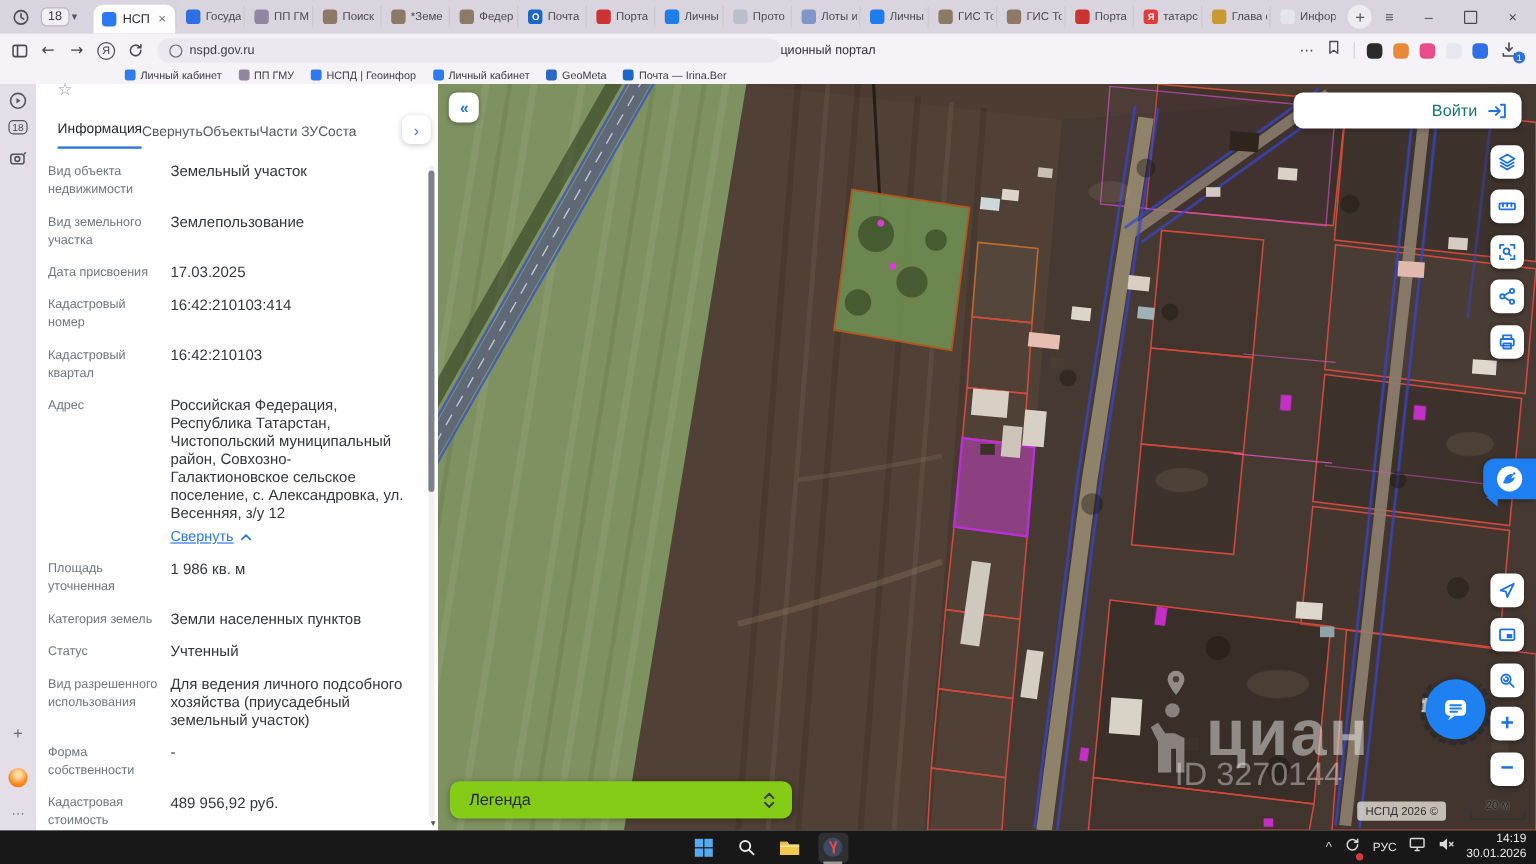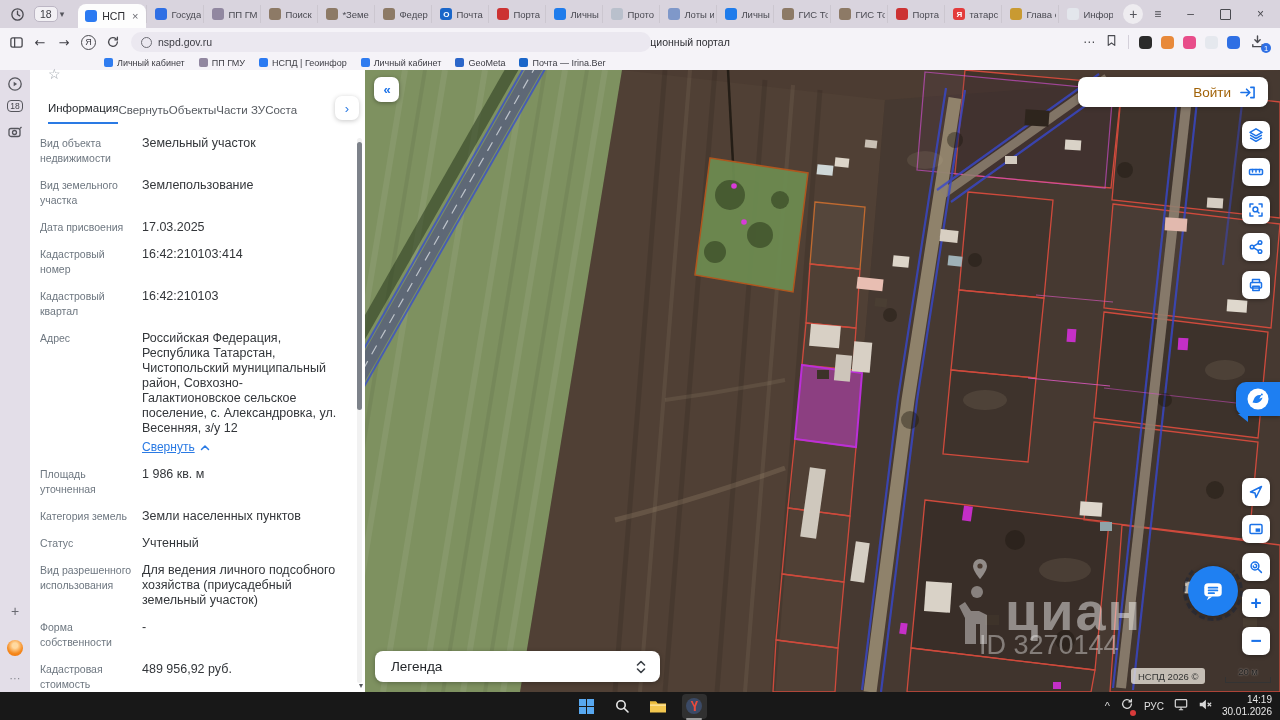--- a/index.html
+++ b/index.html
@@ -79,31 +79,31 @@
   #map{position:absolute;left:365px;top:0;width:915px;height:622px;overflow:hidden;background:#4c3c32;}
   #map svg.base{position:absolute;left:0;top:0;}
   .mbtn{position:absolute;width:28px;height:28px;background:#fff;border-radius:7px;
         box-shadow:0 1px 4px rgba(0,0,0,.35);display:flex;align-items:center;justify-content:center;color:#1b72e8;}
   .mbtn svg{stroke:#1b72e8;fill:none;stroke-width:1.5;stroke-linecap:round;stroke-linejoin:round;}
   .zbtn{font-size:19px;font-weight:bold;}
   #btn-collapse{left:9px;top:7px;width:25px;height:25px;font-size:13px;font-weight:bold;letter-spacing:-1px;}
   #login-btn{position:absolute;left:713px;top:7px;width:190px;height:30px;background:#fff;border-radius:8px;
              box-shadow:0 1px 4px rgba(0,0,0,.3);display:flex;align-items:center;justify-content:flex-end;
              gap:8px;padding-right:12px;box-sizing:border-box;}
-  #login-btn .login-label{color:#a16207;font-size:13.5px;}
+  #login-btn .login-label{color:#0f766e;font-size:13.5px;}
   #mascot-btn{position:absolute;left:871px;top:312px;width:44px;height:34px;background:#1e7ff2;
               border-radius:10px 0 0 10px;display:flex;align-items:center;justify-content:center;
               box-shadow:0 1px 4px rgba(0,0,0,.35);}
   #mascot-btn:after{content:"";position:absolute;left:2px;bottom:-6px;width:0;height:0;
               border-left:10px solid transparent;border-top:8px solid #1e7ff2;}
   #chat-btn{position:absolute;left:823px;top:496px;width:50px;height:50px;border-radius:50%;background:#1f80f2;
             display:flex;align-items:center;justify-content:center;box-shadow:0 1px 5px rgba(0,0,0,.4);}
   #chat-btn:before{content:"";position:absolute;inset:-5px;border-radius:50%;
             border:3px dashed rgba(25,35,55,.5);border-top-color:transparent;}
-  #legend-box{position:absolute;left:10px;top:581px;width:285px;height:31px;background:#ffffff;border-radius:8px;
+  #legend-box{position:absolute;left:10px;top:581px;width:285px;height:31px;background:#84cc16;border-radius:8px;
               box-shadow:0 1px 5px rgba(0,0,0,.3);display:flex;align-items:center;justify-content:space-between;
               padding:0 12px 0 16px;box-sizing:border-box;}
   #legend-box .legend-label{font-size:13.5px;color:#24272b;}
   #attribution{position:absolute;left:766px;top:598px;height:16px;background:rgba(233,228,218,.78);
                border-radius:3px;display:flex;align-items:center;padding:0 7px;}
   #attribution span{font-size:9.5px;color:#333;}
   #scalebar{position:absolute;left:860px;top:596px;width:46px;text-align:center;}
   #scalebar .scale-label{font-size:9.5px;color:#222;text-shadow:0 0 2px rgba(255,255,255,.6);}
   #scalebar .bracket{height:5px;border-left:1.5px solid #333;border-right:1.5px solid #333;border-bottom:1.5px solid #333;margin-top:0px;}
   #watermark{position:absolute;left:592px;top:488px;color:rgba(255,255,255,.45);pointer-events:none;}

